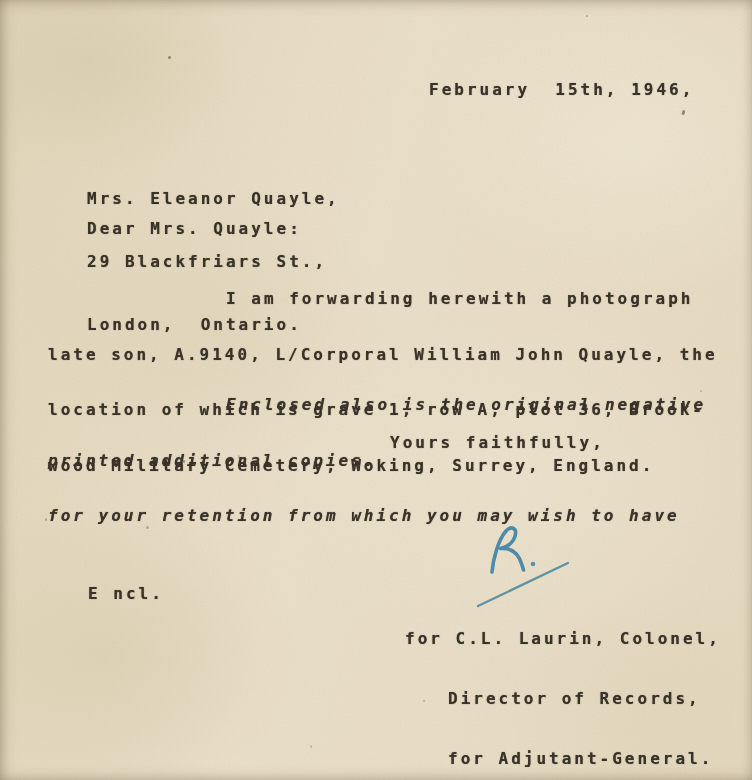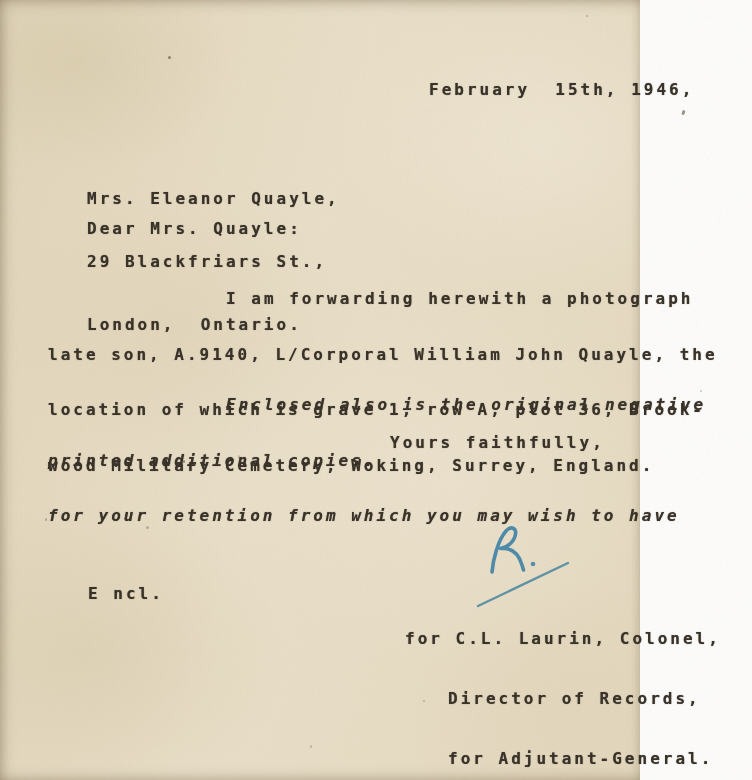--- a/index.html
+++ b/index.html
@@ -6,21 +6,21 @@
     margin: 0;
     padding: 0;
     width: 752px;
     height: 780px;
     overflow: hidden;
     font-family: "DejaVu Sans Mono", "Liberation Mono", monospace;
   }
   .paper {
     position: absolute;
     left: 0; top: 0;
-    width: 640px; height: 780px;
+    width: 752px; height: 780px;
     background-color: #e9dec6;
     background-image:
       radial-gradient(220px 160px at 12% 8%,  rgba(213,199,167,0.45), transparent 70%),
       radial-gradient(300px 220px at 85% 18%, rgba(244,237,221,0.55), transparent 70%),
       radial-gradient(260px 200px at 28% 42%, rgba(221,208,179,0.40), transparent 70%),
       radial-gradient(320px 260px at 70% 62%, rgba(241,233,215,0.50), transparent 70%),
       radial-gradient(280px 220px at 14% 84%, rgba(215,201,169,0.45), transparent 70%),
       radial-gradient(240px 200px at 90% 92%, rgba(226,213,186,0.45), transparent 70%),
       linear-gradient(105deg, #e4d8bd 0%, #ece2cc 45%, #e7dcc3 100%);
     box-shadow:

